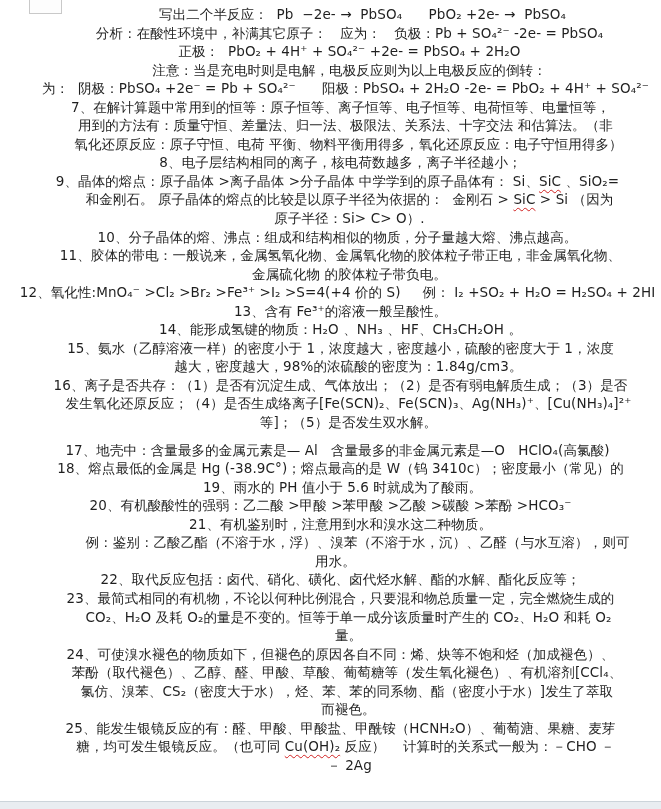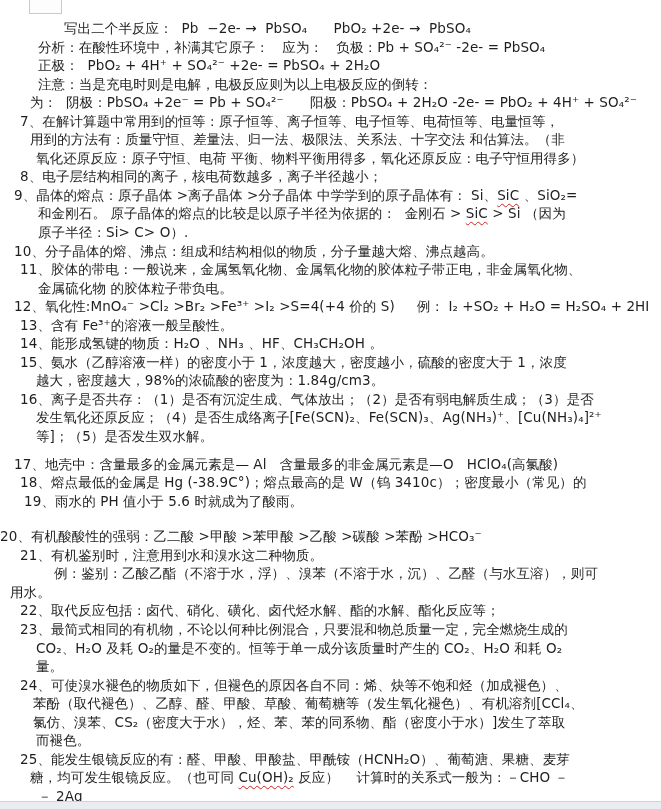--- a/index.html
+++ b/index.html
@@ -26,23 +26,24 @@
     left: 29px;
     top: 0;
     width: 31px;
     height: 13px;
     border: 1px solid #c9c9c9;
     border-top: none;
     background: #fdfdfd;
   }
   .doc {
     position: absolute;
-    top: 19px;
+    top: 5px;
     left: 0;
     right: 0;
+    text-align: center;
   }
   .line {
     height: 18.55px;
     line-height: 18.55px;
     white-space: pre;
     letter-spacing: 0.1px;
   }
   .spell {
     text-decoration-line: underline;
     text-decoration-style: wavy;
@@ -86,21 +87,21 @@
       <div class="line" style="padding-left: 20px;"><span>13、含有 Fe³⁺的溶液一般呈酸性。</span></div>
       <div class="line" style="padding-left: 20px;"><span>14、能形成氢键的物质：H₂O 、NH₃ 、HF、CH₃CH₂OH 。</span></div>
       <div class="line" style="padding-left: 20px;"><span>15、氨水（乙醇溶液一样）的密度小于 1，浓度越大，密度越小，硫酸的密度大于 1，浓度</span></div>
       <div class="line" style="padding-left: 36px;"><span>越大，密度越大，98%的浓硫酸的密度为：1.84g/cm3。</span></div>
       <div class="line" style="padding-left: 20px;"><span>16、离子是否共存：（1）是否有沉淀生成、气体放出；（2）是否有弱电解质生成；（3）是否</span></div>
       <div class="line" style="padding-left: 36px;"><span>发生氧化还原反应；（4）是否生成络离子[Fe(SCN)₂、Fe(SCN)₃、Ag(NH₃)⁺、[Cu(NH₃)₄]²⁺</span></div>
       <div class="line" style="padding-left: 36px;"><span>等]；（5）是否发生双水解。</span></div>
       <div class="line" style="padding-left: 14px; margin-top: 9px;"><span>17、地壳中：含量最多的金属元素是— Al   含量最多的非金属元素是—O   HClO₄(高氯酸)</span></div>
       <div class="line" style="padding-left: 20px;"><span>18、熔点最低的金属是 Hg (-38.9C°)；熔点最高的是 W（钨 3410c）；密度最小（常见）的</span></div>
       <div class="line" style="padding-left: 24px;"><span>19、雨水的 PH 值小于 5.6 时就成为了酸雨。</span></div>
-      <div class="line" style=" margin-top: 17px;"><span>20、有机酸酸性的强弱：乙二酸 &gt;甲酸 &gt;苯甲酸 &gt;乙酸 &gt;碳酸 &gt;苯酚 &gt;HCO₃⁻</span></div>
+      <div class="line" style=""><span>20、有机酸酸性的强弱：乙二酸 &gt;甲酸 &gt;苯甲酸 &gt;乙酸 &gt;碳酸 &gt;苯酚 &gt;HCO₃⁻</span></div>
       <div class="line" style="padding-left: 20px;"><span>21、有机鉴别时，注意用到水和溴水这二种物质。</span></div>
       <div class="line" style="padding-left: 54px;"><span>例：鉴别：乙酸乙酯（不溶于水，浮）、溴苯（不溶于水，沉）、乙醛（与水互溶），则可</span></div>
       <div class="line" style="padding-left: 10px;"><span>用水。</span></div>
       <div class="line" style="padding-left: 20px;"><span>22、取代反应包括：卤代、硝化、磺化、卤代烃水解、酯的水解、酯化反应等；</span></div>
       <div class="line" style="padding-left: 20px;"><span>23、最简式相同的有机物，不论以何种比例混合，只要混和物总质量一定，完全燃烧生成的</span></div>
       <div class="line" style="padding-left: 36px;"><span>CO₂、H₂O 及耗 O₂的量是不变的。恒等于单一成分该质量时产生的 CO₂、H₂O 和耗 O₂</span></div>
       <div class="line" style="padding-left: 36px;"><span>量。</span></div>
       <div class="line" style="padding-left: 20px;"><span>24、可使溴水褪色的物质如下，但褪色的原因各自不同：烯、炔等不饱和烃（加成褪色）、</span></div>
       <div class="line" style="padding-left: 33px;"><span>苯酚（取代褪色）、乙醇、醛、甲酸、草酸、葡萄糖等（发生氧化褪色）、有机溶剂[CCl₄、</span></div>
       <div class="line" style="padding-left: 33px;"><span>氯仿、溴苯、CS₂（密度大于水），烃、苯、苯的同系物、酯（密度小于水）]发生了萃取</span></div>

